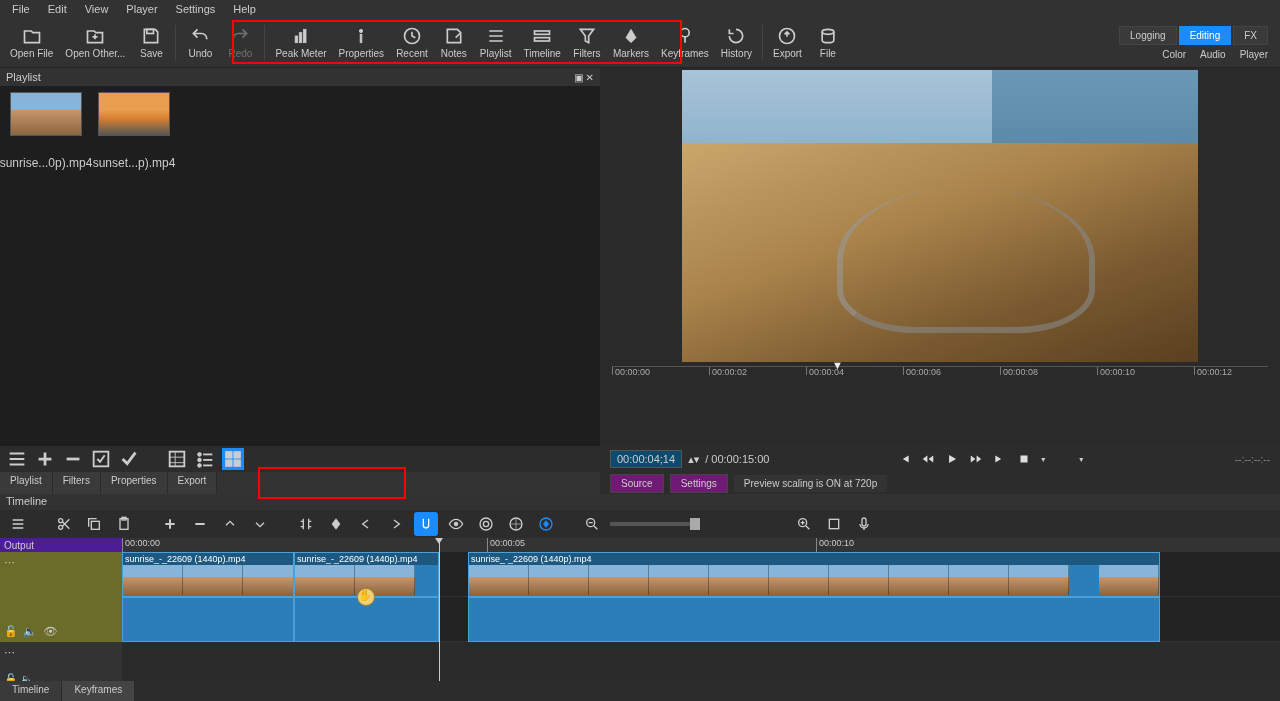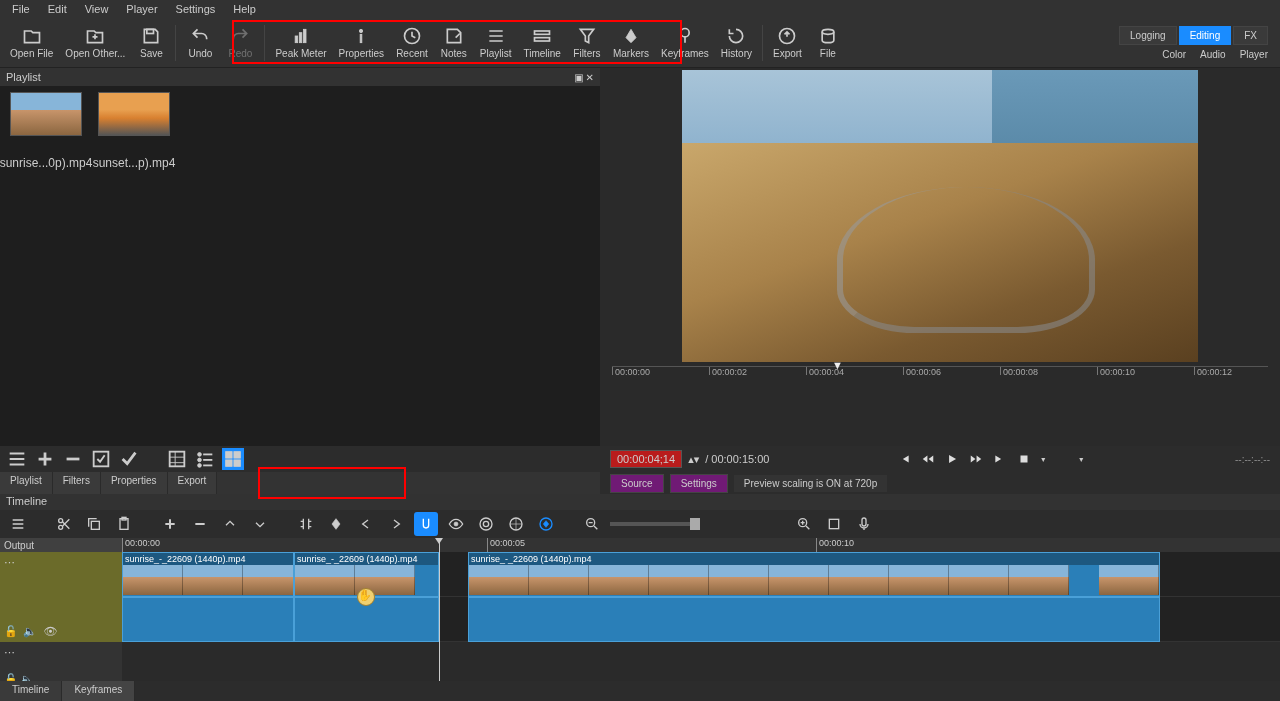--- a/index.html
+++ b/index.html
@@ -45,42 +45,42 @@
 
 .controls-row { height: 48px; background: #2c2c2c; display: flex; }
 .controls-left { width: 600px; display: flex; flex-direction: column; }
 .icon-strip { height: 26px; display: flex; align-items: center; gap: 6px; padding: 0 6px; }
 .icon-strip .ib { width: 22px; height: 22px; display: flex; align-items: center; justify-content: center; fill:#ccc; stroke:#ccc; }
 .icon-strip .ib.active { background: #1a8cff; }
 .tab-strip { height: 22px; display: flex; background: #333; }
 .tab { padding: 3px 10px; font-size: 10px; background: #3a3a3a; border-right: 1px solid #2a2a2a; }
 .controls-right { flex: 1; display: flex; flex-direction: column; padding: 0 10px; }
 .timecode-row { height: 26px; display: flex; align-items: center; gap: 6px; }
-.tc-box { background: #b91c1c; border: 1px solid #555; padding: 2px 6px; font-size: 11px; }
+.tc-box { background: #0c4a6e; border: 1px solid #555; padding: 2px 6px; font-size: 11px; }
 .play-controls { margin-left: auto; display: flex; align-items: center; gap: 10px; }
 .play-controls svg { width: 14px; height: 14px; fill: #ddd; }
 .src-row { height: 22px; display: flex; align-items: center; gap: 6px; }
 .src-btn { padding: 3px 10px; font-size: 10px; background: #701a75; border: 1px solid #444; }
 .src-txt { padding: 3px 10px; font-size: 10px; background: #333; }
 
 
 .tl-title { height: 16px; background: #323232; padding: 1px 6px; font-size: 11px; }
 .tl-toolbar { height: 28px; background: #2c2c2c; display: flex; align-items: center; gap: 6px; padding: 0 6px; position: relative; }
 .tl-toolbar .tb { width: 24px; height: 24px; display: flex; align-items: center; justify-content: center; }
 .tl-toolbar svg { width: 16px; height: 16px; fill: #ccc; stroke: #ccc; }
 .tb.blue svg { fill: #1a8cff; stroke: #1a8cff; }
 .tb.bluebg { background: #1a8cff; border-radius: 3px; }
 .zoom-slider { width: 90px; height: 4px; background: #555; position: relative; }
 .zoom-slider::after { content:''; position:absolute; right:0; top:-4px; width:10px; height:12px; background:#aaa; }
 
 
 .timeline-body { height: 165px; background: #2a2a2a; display: flex; position: relative; }
 .track-headers { width: 122px; background: #2a2a2a; }
 .th-row { height: 14px; background: #333; font-size: 10px; padding: 0 4px; display:flex; align-items:center; }
-.th-output { background: #404040; }
+.th-output { background: #4c1d95; }
 .th-track1 { height: 90px; background: #6b6b2a; display:flex; flex-direction:column; justify-content:space-between; padding:4px; }
 .th-track1 .icons { display:flex; gap:6px; align-items:center; }
 .th-track2 { height: 48px; background: #333; display:flex; flex-direction:column; justify-content:space-between; padding:4px; }
 .tracks-area { flex: 1; position: relative; background: #2a2a2a; }
 .track-ruler { height: 14px; background: #333; position: relative; }
 .track-ruler .rt { position:absolute; top:0; font-size:9px; border-left:1px solid #888; padding-left:2px; height:100%; }
 .vtrack { height: 45px; position: relative; background: #222; border-bottom:1px solid #333; }
 .atrack { height: 45px; position: relative; background: #222; border-bottom:1px solid #333; }
 .clip { position: absolute; top: 0; height: 45px; background: #2a7fb8; border: 1px solid #4aa0d8; overflow: hidden; }
 .clip .cname { font-size: 9px; color: #fff; padding: 1px 2px; white-space: nowrap; background: rgba(0,0,0,0.3); }

